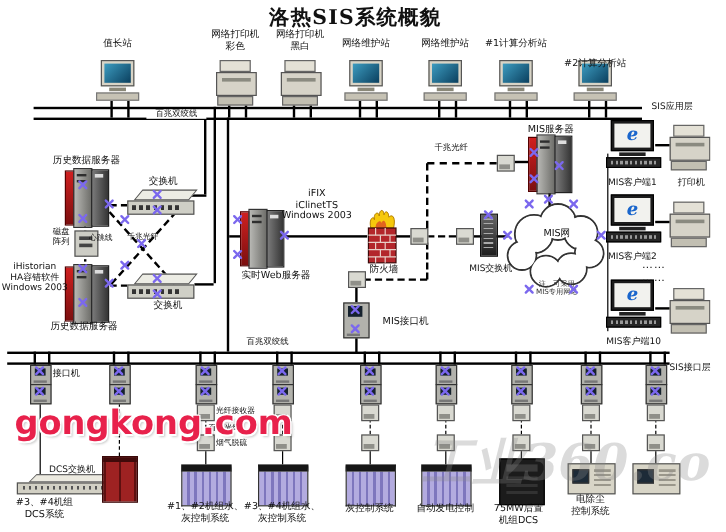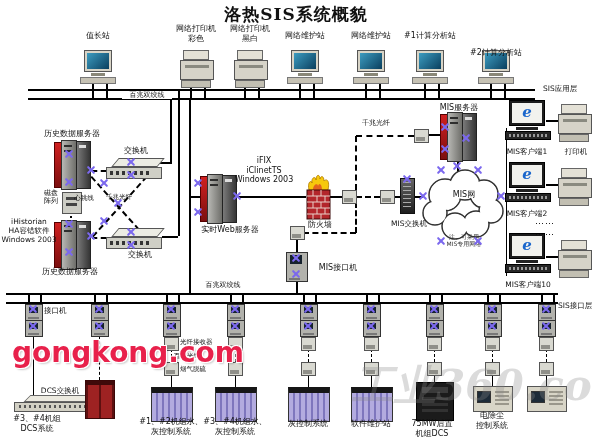--- a/index.html
+++ b/index.html
@@ -413,21 +413,21 @@
   <div class="xcv" style="left:301px;top:362px"></div>
   <div class="vl t" style="left:308px;top:374px;height:13px"></div>
   <div class="plc" style="left:288px;top:387px"></div>
   <div class="lbl" style="left:279px;top:419px;width:58px">灰控制系统</div>
 
   <div class="xcv" style="left:364px;top:337px"></div>
   <div class="vdd" style="left:371px;top:349px;height:13px"></div>
   <div class="xcv" style="left:364px;top:362px"></div>
   <div class="vl t" style="left:371px;top:374px;height:13px"></div>
   <div class="plc" style="left:351px;top:387px"></div>
-  <div class="lbl" style="left:342px;top:419px;width:58px">软件维护站</div>
+  <div class="lbl" style="left:342px;top:419px;width:58px">自动发电控制</div>
 
   <div class="xcv" style="left:427px;top:337px"></div>
   <div class="vdd" style="left:434px;top:349px;height:13px"></div>
   <div class="xcv" style="left:427px;top:362px"></div>
   <div class="vl t" style="left:434px;top:374px;height:9px"></div>
   <div class="bcab" style="left:416px;top:382px"></div>
   <div class="lbl" style="left:402px;top:419px;width:60px">75MW后置
 机组DCS</div>
 
   <div class="xcv" style="left:485px;top:337px"></div>

